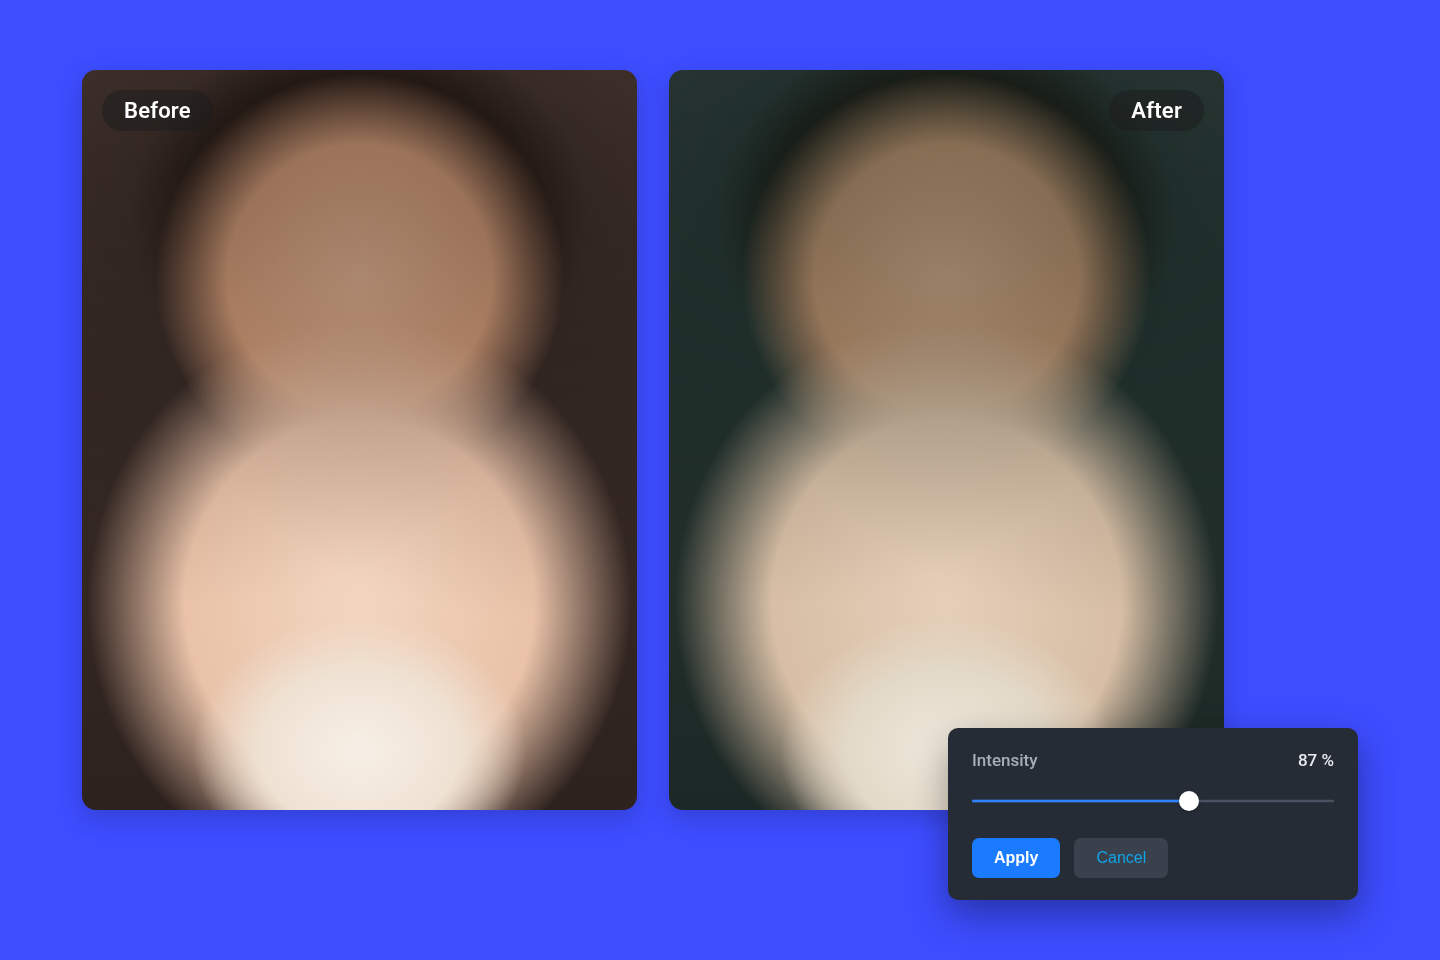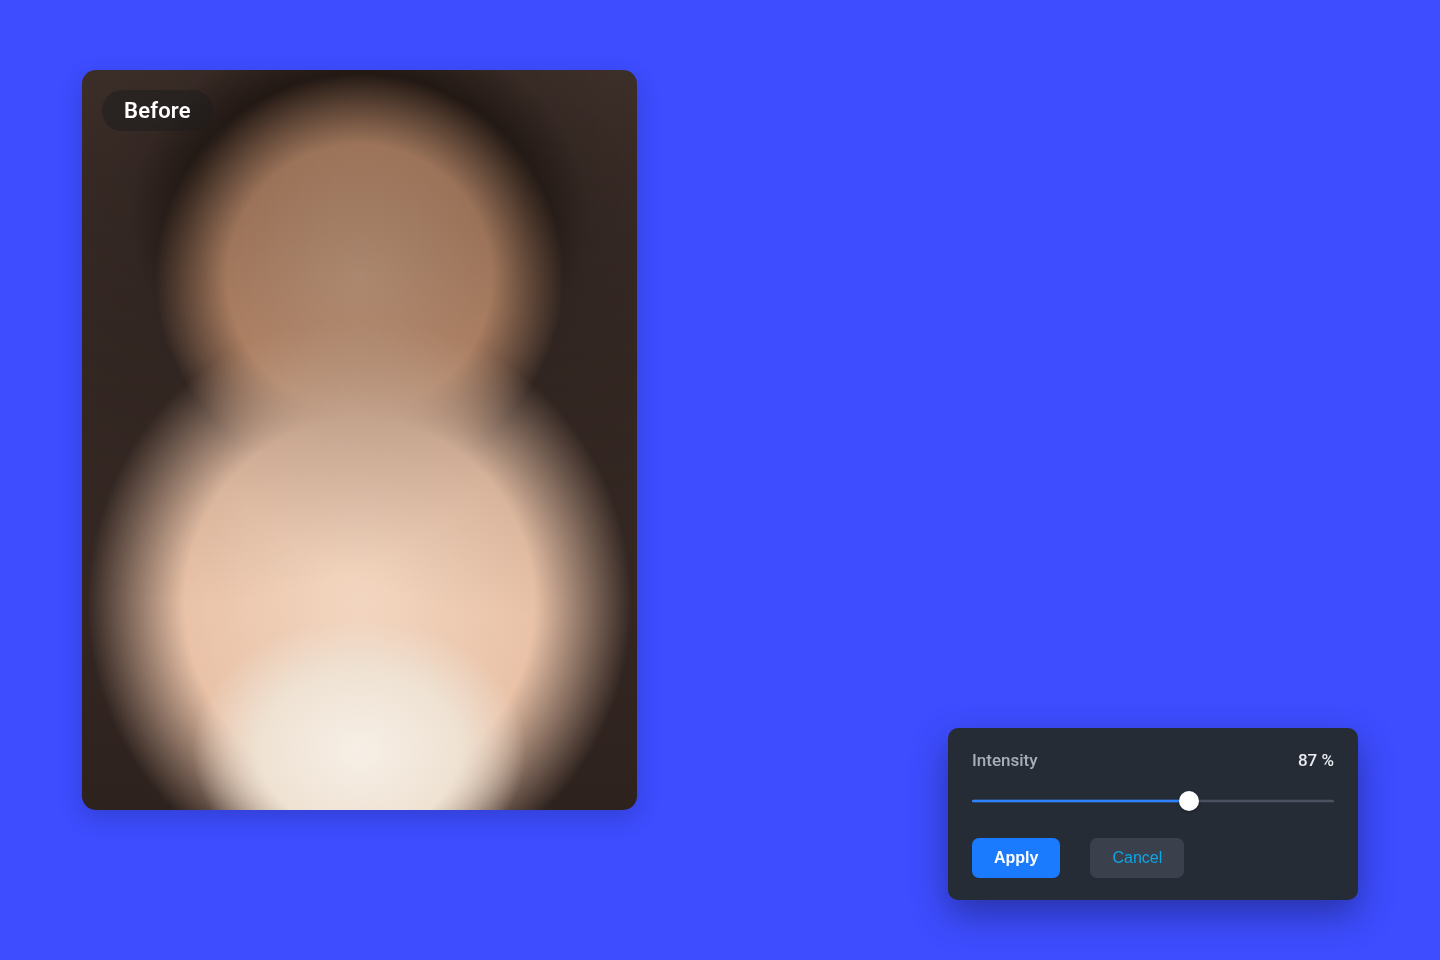--- a/index.html
+++ b/index.html
@@ -151,21 +151,21 @@
     transform: translateY(-50%);
     background: #fff;
     border-radius: 50%;
     box-shadow: 0 1px 3px rgba(0,0,0,0.4);
     cursor: grab;
   }
 
   .cp-buttons {
     margin-top: 26px;
     display: flex;
-    gap: 30px;
+    gap: 14px;
   }
   .btn {
     height: 40px;
     padding: 0 22px;
     border-radius: 7px;
     font-size: 16px;
     font-weight: 600;
     display: inline-flex;
     align-items: center;
     justify-content: center;
@@ -186,20 +186,24 @@
 </head>
 <body>
 
 <div class="compare-wrap">
 
   <div class="photo-card">
     <div class="photo-surface before"></div>
     <div class="tag-pill left">Before</div>
   </div>
 
+  <div class="photo-card">
+    <div class="photo-surface after"></div>
+    <div class="tag-pill right">After</div>
+  </div>
 
 </div>
 
 <div class="control-panel">
 
   <div class="cp-header">
     <span class="label">Intensity</span>
     <span class="value">87 %</span>
   </div>
 

